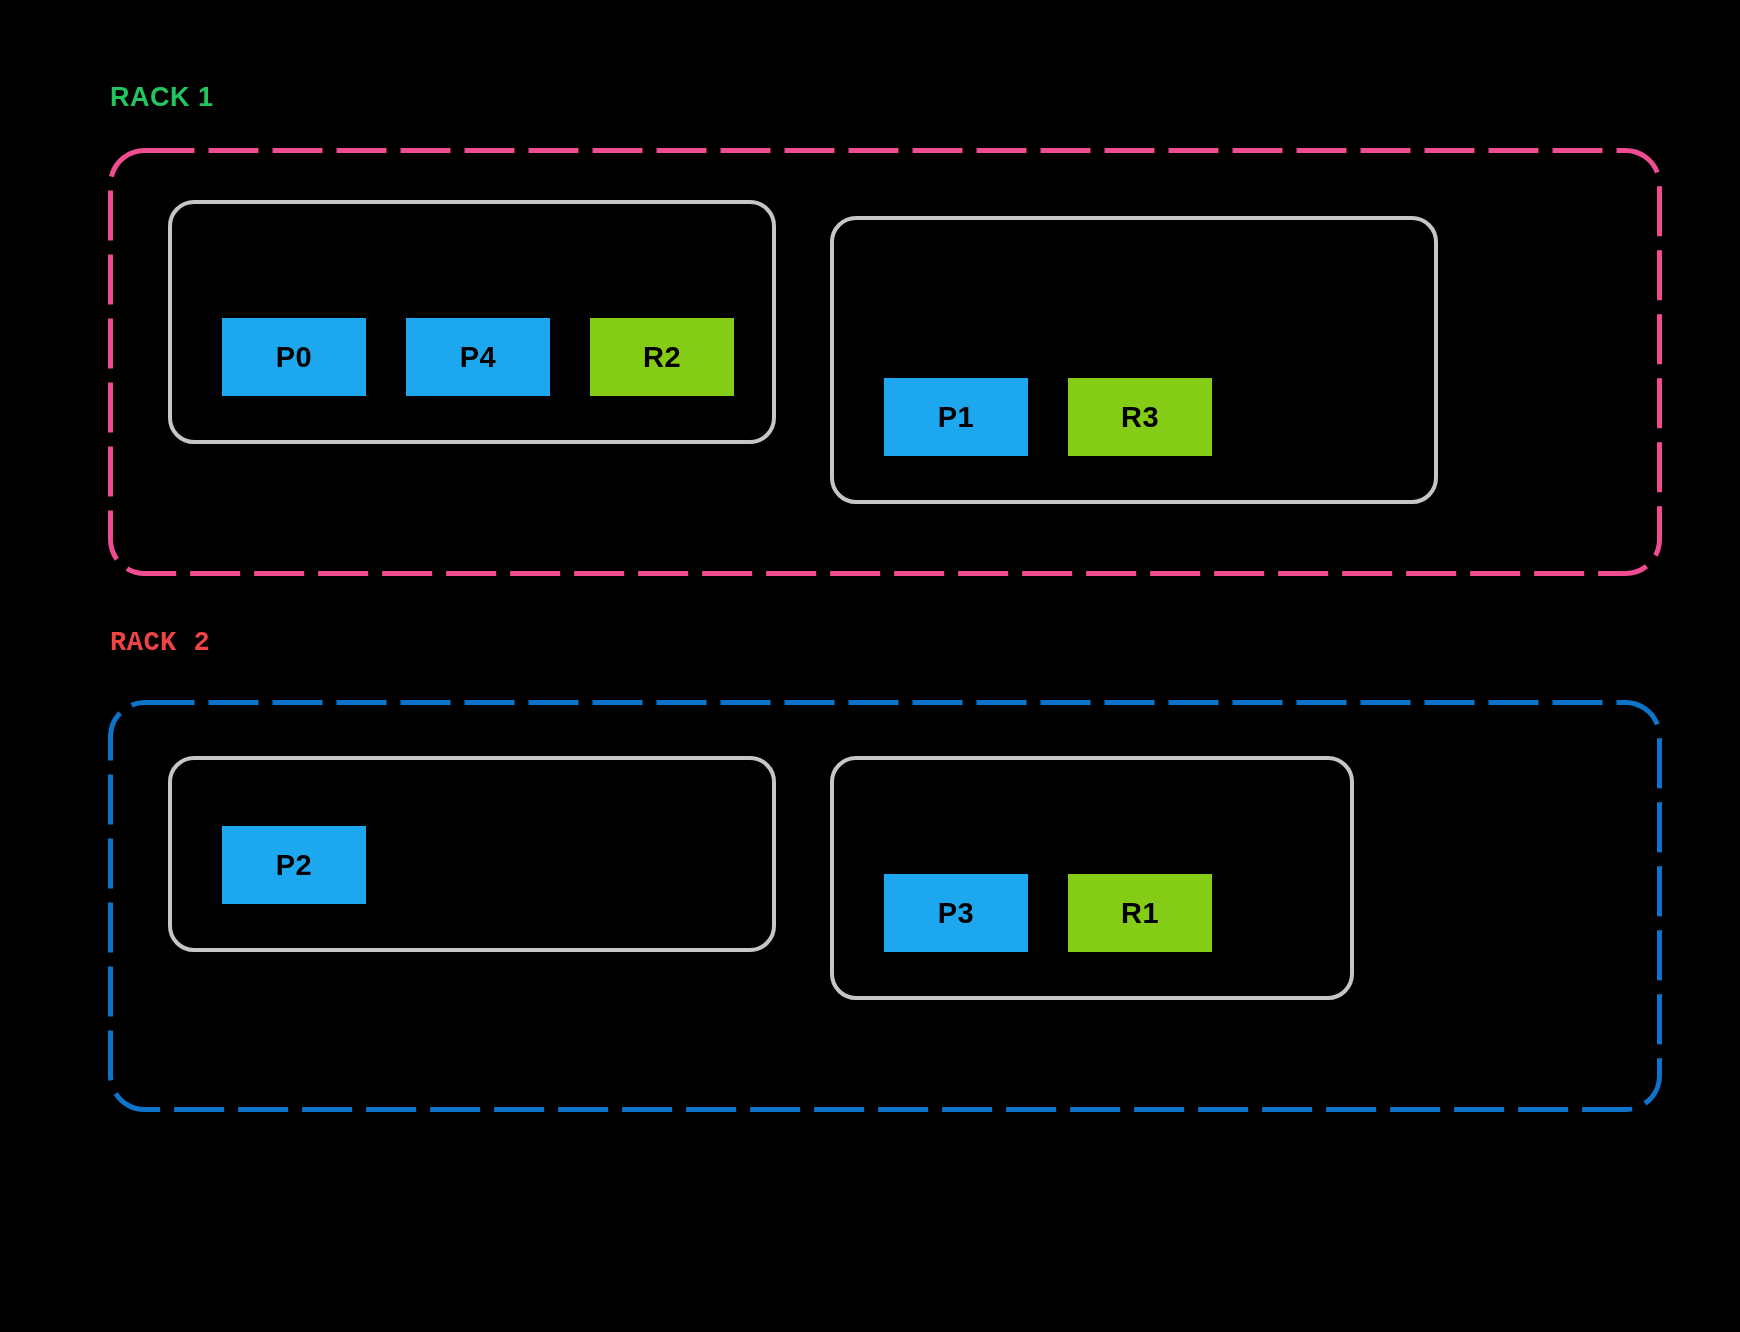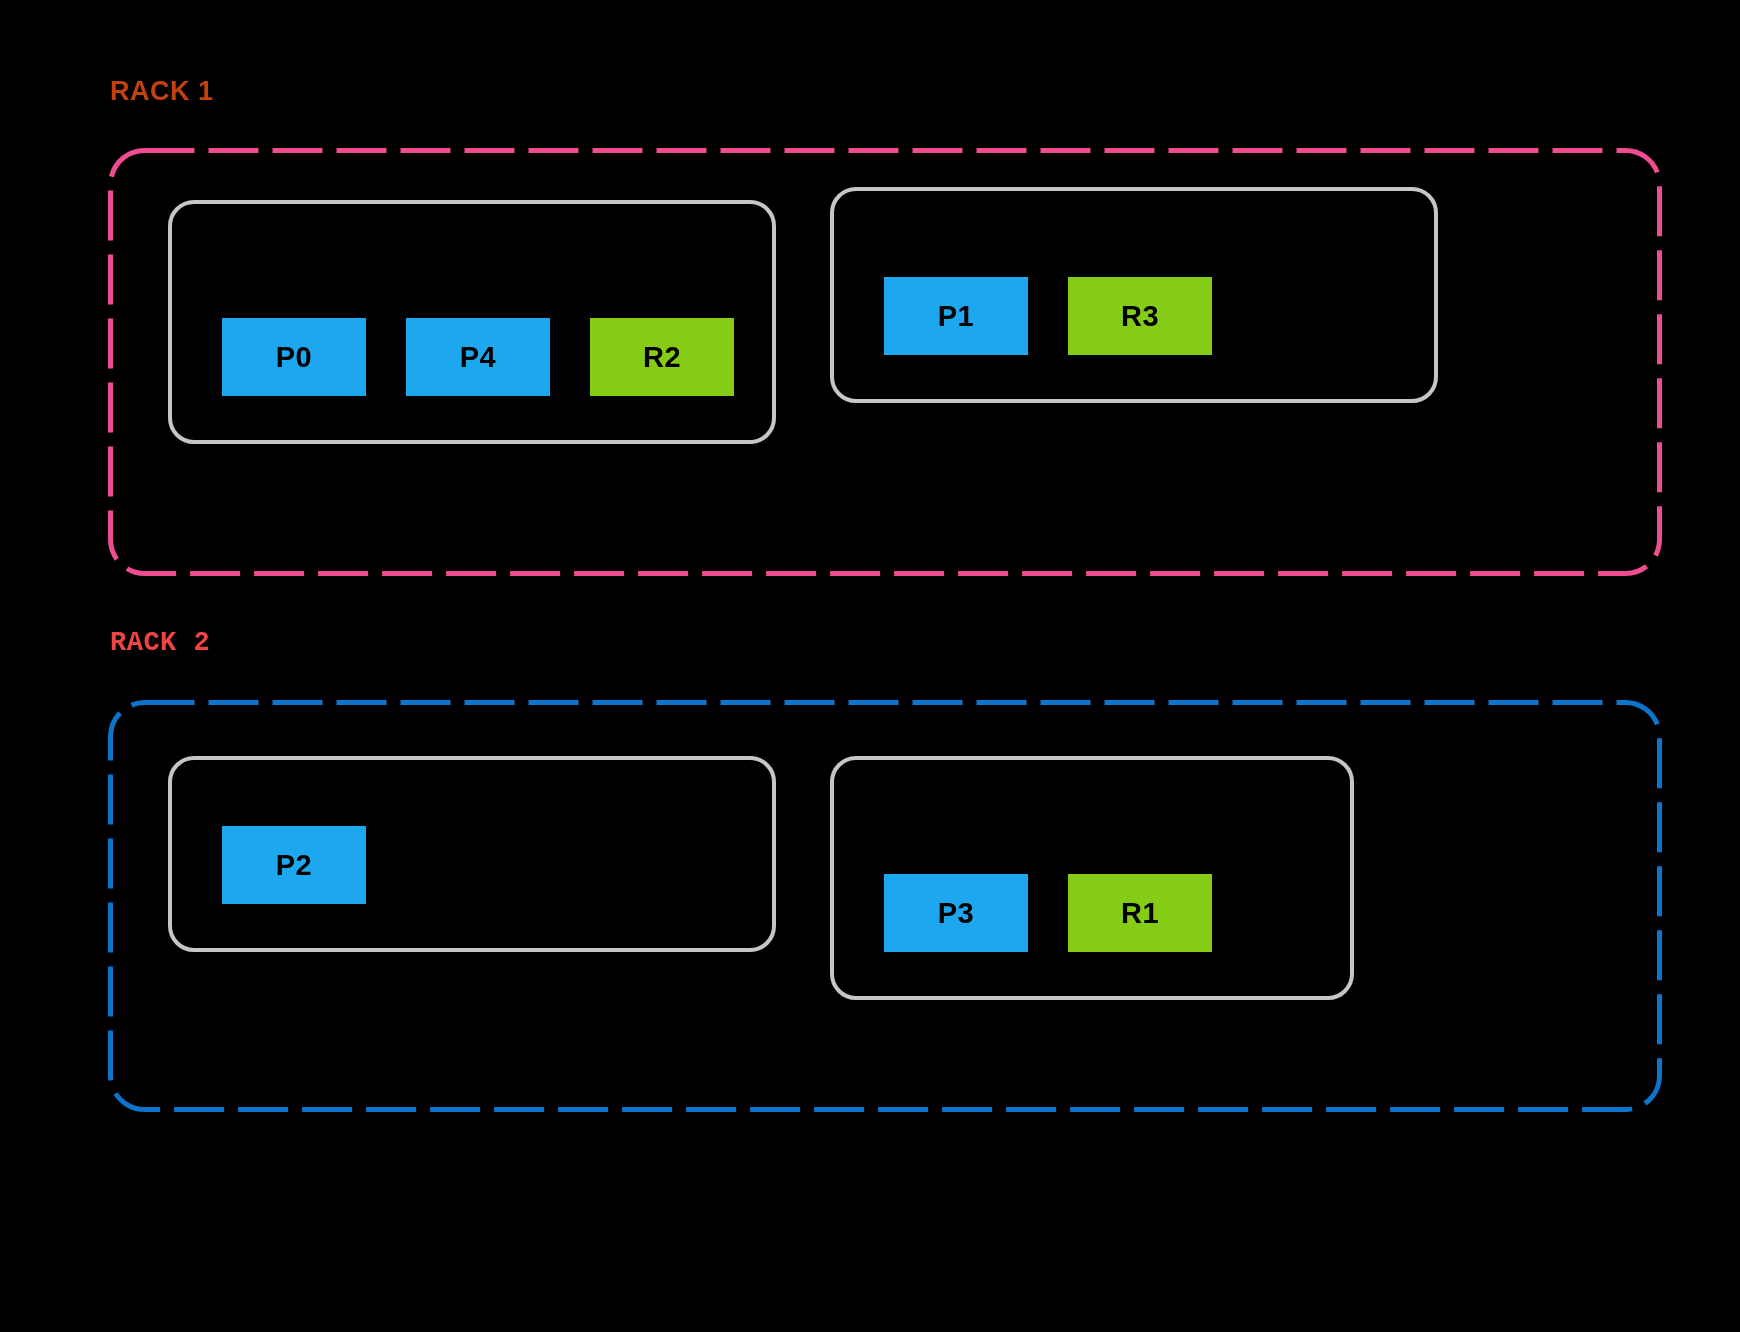--- a/index.html
+++ b/index.html
@@ -81,34 +81,34 @@
     letter-spacing: 0.5px;
     user-select: none;
   }
   .block.partition { background: #1da7ef; }
   .block.replica   { background: #84cc16; }
 </style>
 </head>
 <body>
 
 <div id="canvas">
-    <div class="rack-label" style="left: 110px; top: 78px; color: #c2410c;">RACK 1</div>
+    <div class="rack-label" style="left: 110px; top: 84px; color: #22c55e;">RACK 1</div>
     <div class="rack-box" style="left: 108px; top: 148px; width: 1554px; height: 428px;">
       <svg width="1554" height="428">
         <rect x="2.5" y="2.5" width="1549" height="423" rx="34" ry="34" fill="none" stroke="#f04c92" stroke-width="5" stroke-dasharray="50 14" stroke-linecap="butt"></rect>
       </svg>
     </div>
     <div class="node" style="left: 168px; top: 200px; width: 608px; height: 244px;">
       <div class="node-blocks">
         <div class="block partition">P0</div>
         <div class="block partition">P4</div>
         <div class="block replica">R2</div>
       </div>
     </div>
-    <div class="node" style="left: 830px; top: 187px; width: 608px; height: 216px;">
+    <div class="node" style="left: 830px; top: 216px; width: 608px; height: 288px;">
       <div class="node-blocks">
         <div class="block partition">P1</div>
         <div class="block replica">R3</div>
       </div>
     </div>
     <div class="rack-label" style="left: 110px; top: 630px; color: #ef4444; font-family: Liberation Mono, monospace;">RACK 2</div>
     <div class="rack-box" style="left: 108px; top: 700px; width: 1554px; height: 412px;">
       <svg width="1554" height="412">
         <rect x="2.5" y="2.5" width="1549" height="407" rx="34" ry="34" fill="none" stroke="#0c75cb" stroke-width="5" stroke-dasharray="50 14" stroke-linecap="butt"></rect>
       </svg>

